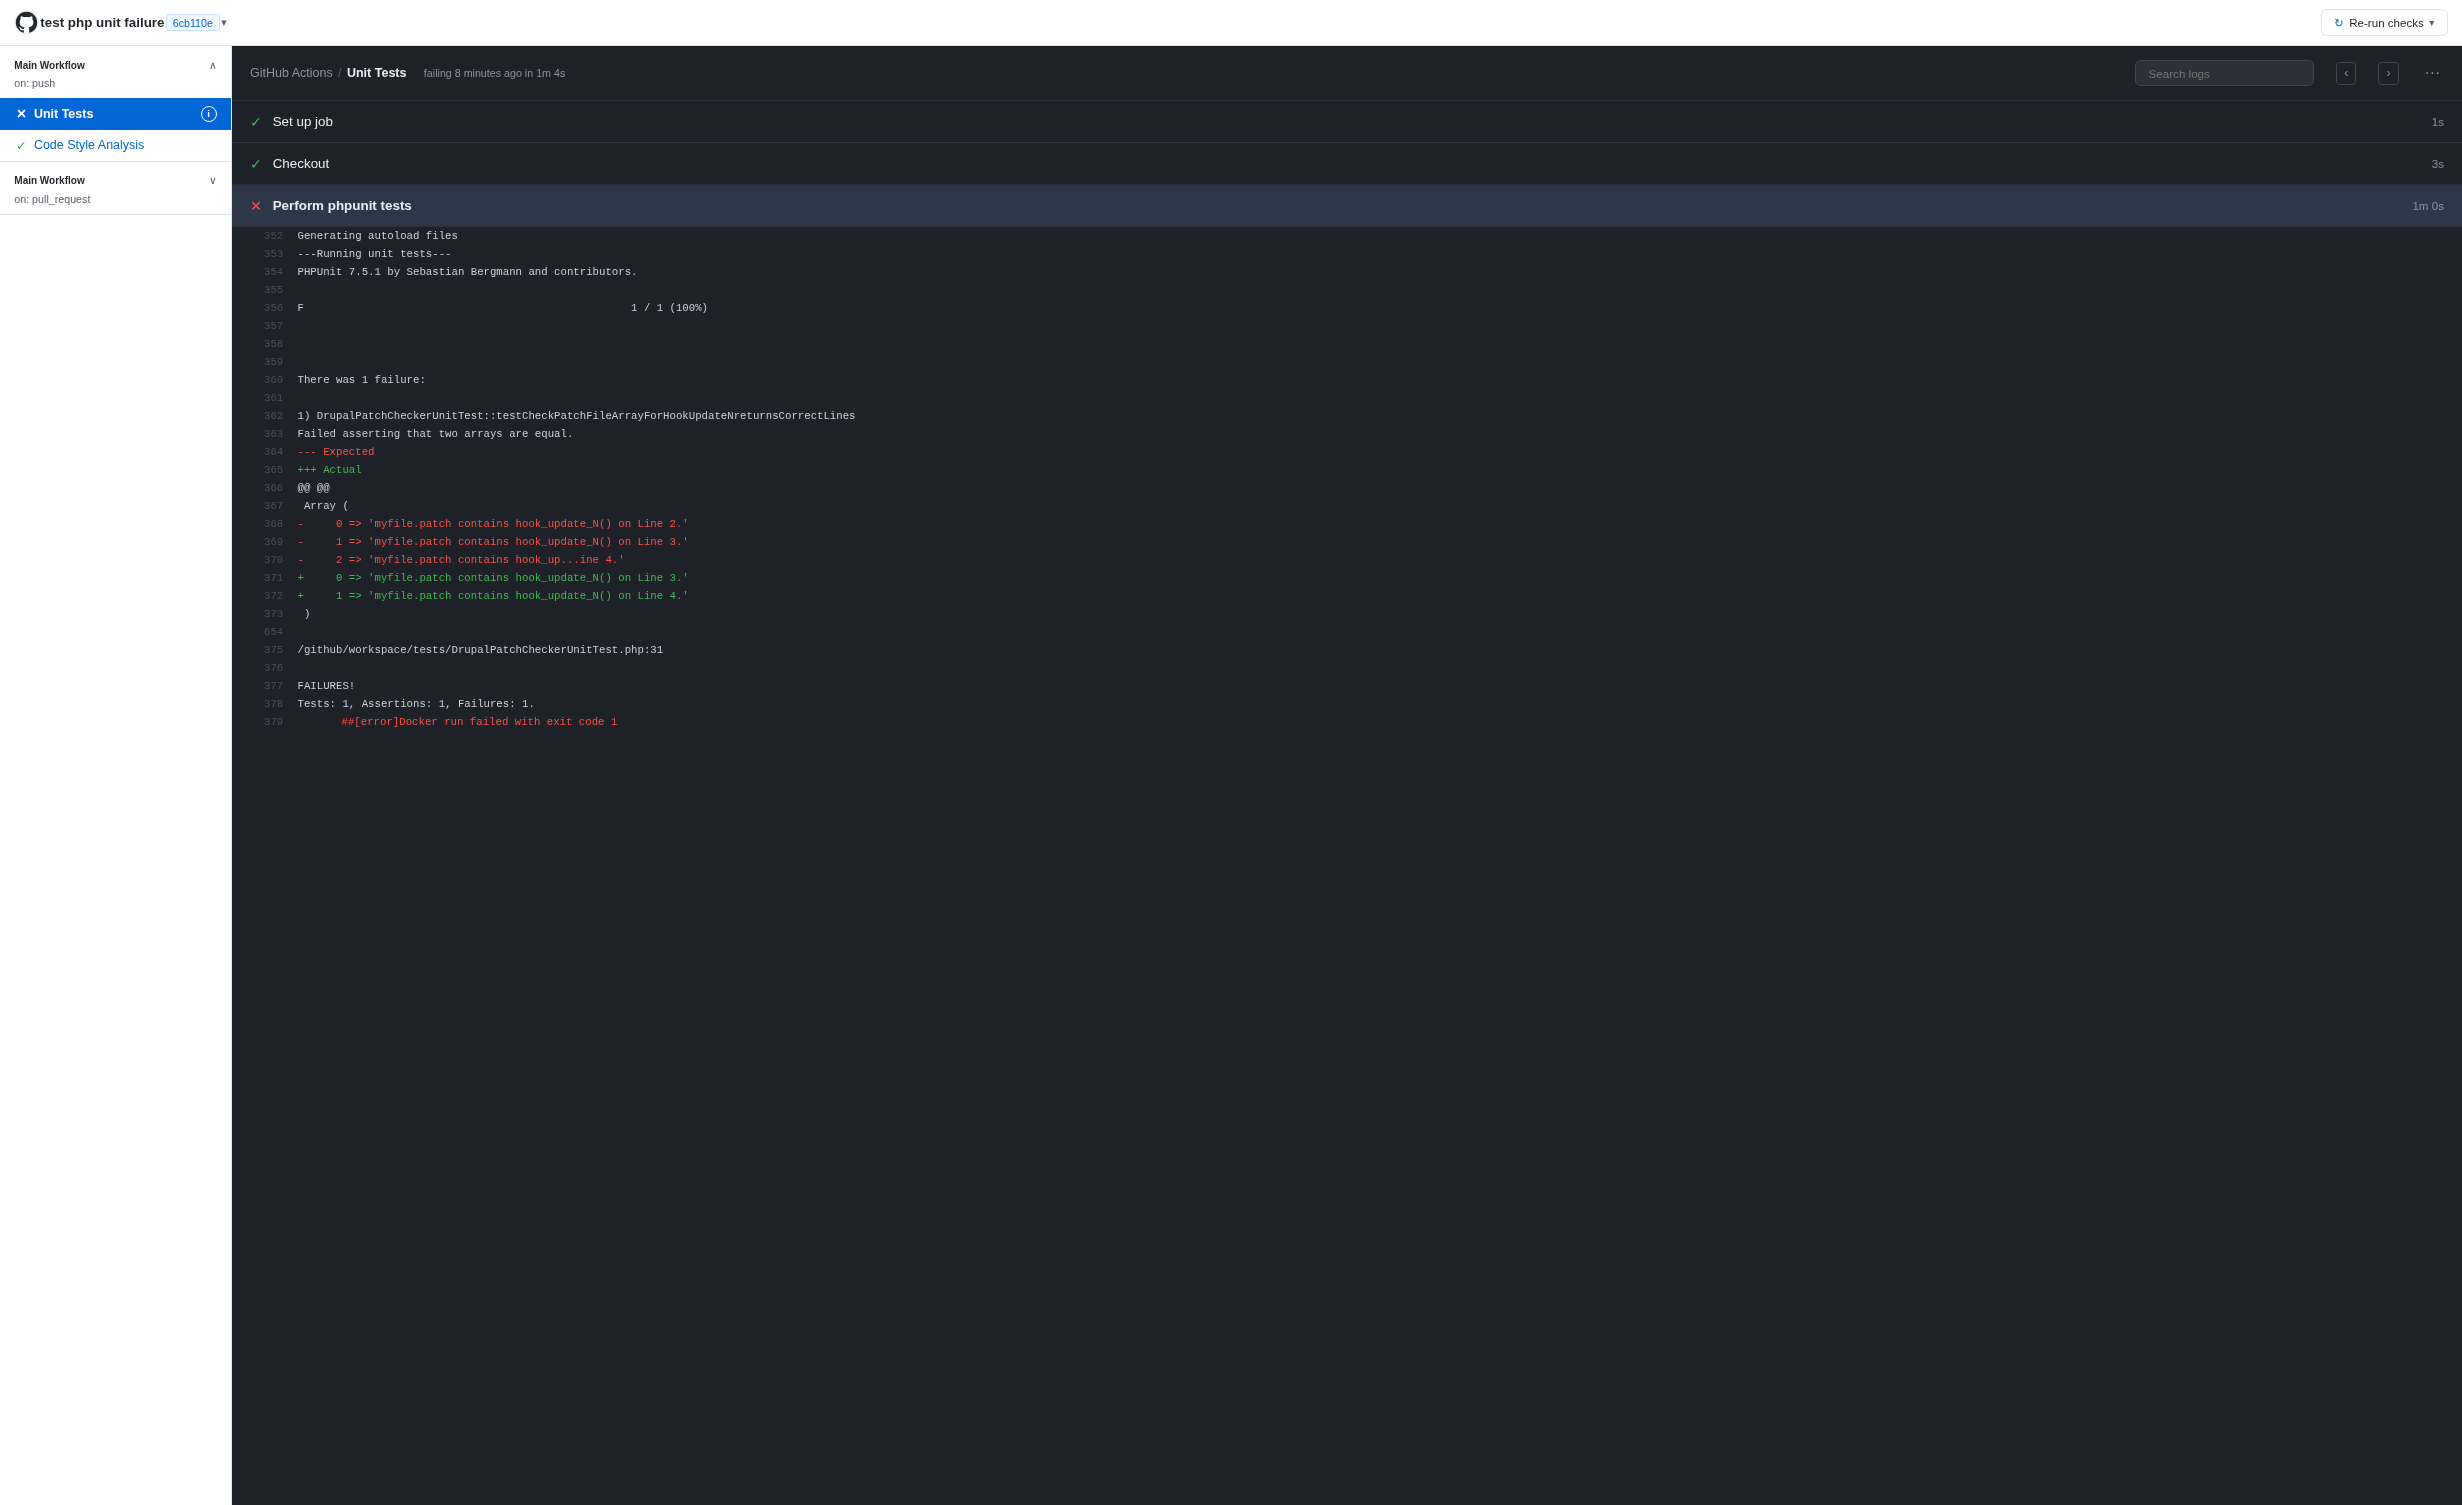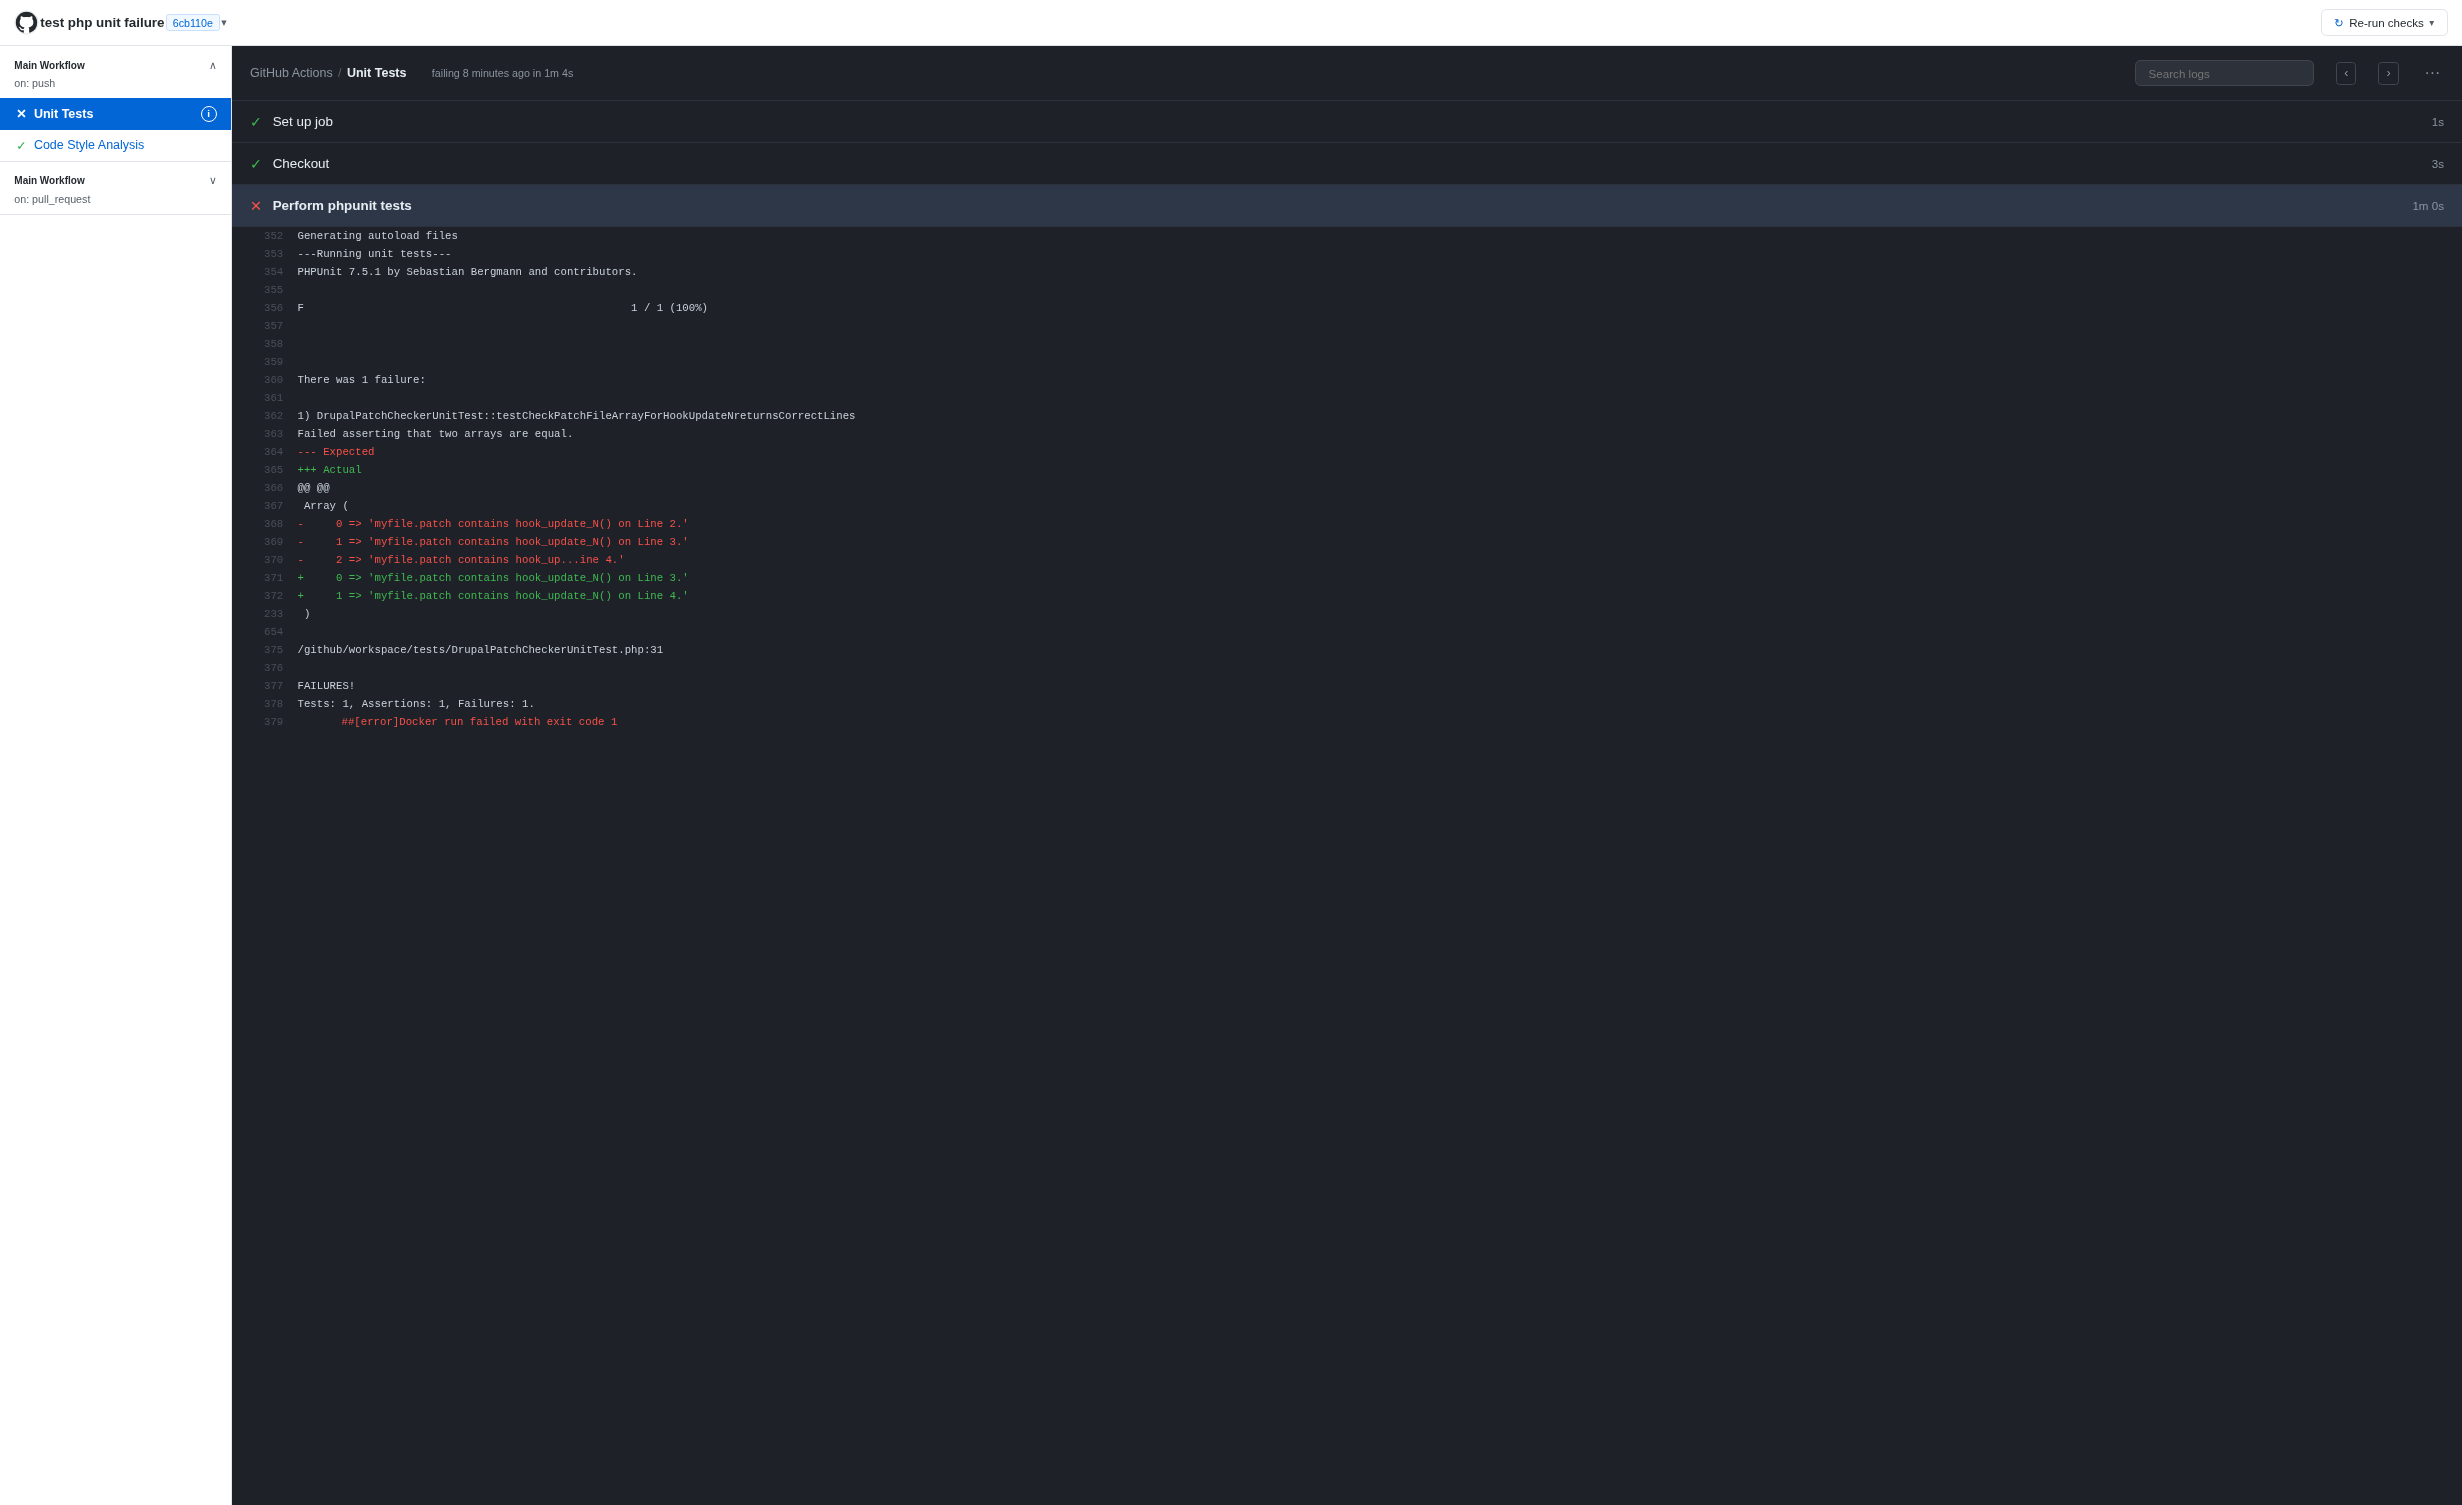--- a/index.html
+++ b/index.html
@@ -65,21 +65,21 @@
     
     .content-header {
       display: flex; align-items: center; justify-content: space-between;
       padding: 14.3px 18px; background: #1e2128; border-bottom: 0.9px solid #2d3139;
       flex-shrink: 0;
     }
     .breadcrumb { display: flex; align-items: center; gap: 5.4px; font-size: 12.5px; color: #8b949e; }
     .breadcrumb-link { color: #8b949e; text-decoration: none; }
     .breadcrumb-sep { color: #586069; }
     .breadcrumb-current { font-weight: 700; color: #e6edf3; font-size: 12.5px; }
-    .failing-badge { font-size: 10.7px; color: #8b949e; margin-left: 20px; }
+    .failing-badge { font-size: 10.7px; color: #8b949e; margin-left: 12px; }
 
     .header-right { display: flex; align-items: center; gap: 22px; }
     .search-logs {
       background: #2d3139; border: 0.9px solid #40454f; border-radius: 5.4px;
       padding: 5.4px 12.5px; font-size: 11.6px; color: #6e7681; width: 179px;
       outline: none;
     }
     .nav-btn {
       background: none; border: 0.9px solid #40454f; border-radius: 3.6px;
       color: #8b949e; padding: 3.6px 7.1px; cursor: pointer; font-size: 12.5px;
@@ -302,21 +302,21 @@
         </div>
         <div class="log-line">
           <span class="line-num">371</span>
           <span class="line-content plus">+     0 =&gt; 'myfile.patch contains hook_update_N() on Line 3.'</span>
         </div>
         <div class="log-line">
           <span class="line-num">372</span>
           <span class="line-content plus">+     1 =&gt; 'myfile.patch contains hook_update_N() on Line 4.'</span>
         </div>
         <div class="log-line">
-          <span class="line-num">233</span>
+          <span class="line-num">373</span>
           <span class="line-content"> )</span>
         </div>
         <div class="log-line">
           <span class="line-num">654</span>
           <span class="line-content"></span>
         </div>
         <div class="log-line">
           <span class="line-num">375</span>
           <span class="line-content">/github/workspace/tests/DrupalPatchCheckerUnitTest.php:31</span>
         </div>

